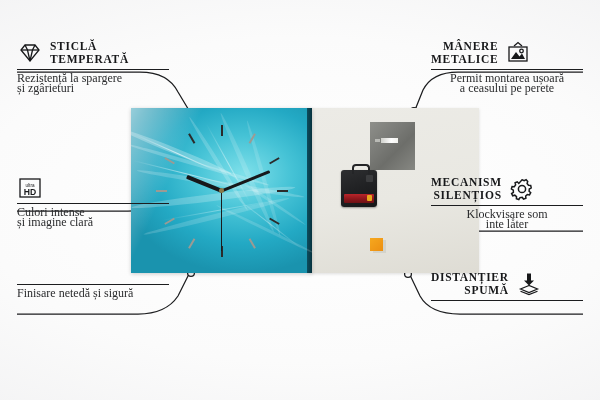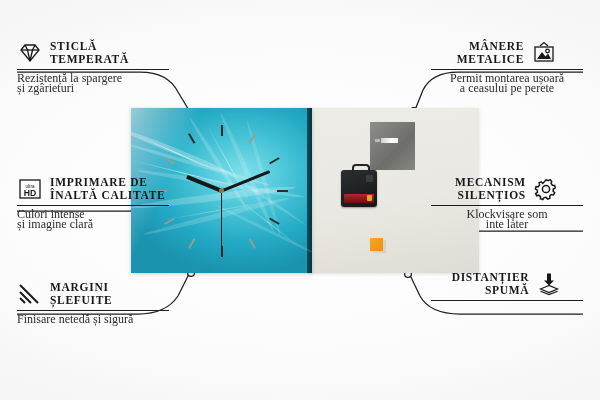--- a/index.html
+++ b/index.html
@@ -86,21 +86,21 @@
   .hand{position:absolute;left:50%;top:50%;background:#17181a;transform-origin:50% 100%;border-radius:1px;}
   .h-hour{width:4px;height:38px;margin-left:-2px;margin-top:-38px;}
   .h-min{width:3px;height:52px;margin-left:-1.5px;margin-top:-52px;}
   .h-sec{width:1px;height:60px;margin-left:-.5px;margin-top:-60px;background:#1b1c1e;}
   .pin{position:absolute;left:50%;top:50%;width:5px;height:5px;margin:-2.5px 0 0 -2.5px;
        background:#8a7a4a;border-radius:50%;}
 
   
   .feat{position:absolute;}
   .feat .hdr{display:flex;align-items:center;gap:7px;}
-  .feat.right .hdr{justify-content:center;}
+  .feat.right .hdr{justify-content:flex-start;}
   .feat .ttl{
     font-size:11.5px;letter-spacing:.7px;line-height:13px;color:#17181a;
     text-transform:uppercase;font-weight:700;white-space:pre-line;
   }
   .feat.left .ttl{text-align:left;}
   .feat.right .ttl{text-align:right;}
   .rule{height:1px;background:#1c1d1f;margin:3px 0 3px;}
   .feat .sub{
     font-size:12px;line-height:10.4px;color:#2a2b2d;white-space:pre-line;
   }
@@ -206,42 +206,27 @@
 
   <div class="feat left" style="left:17px;top:176px;width:152px;">
     <div class="hdr">
       <span class="ico">
         <svg viewBox="0 0 26 24">
           <rect x="3" y="3" width="20" height="18" fill="none" stroke="#17181a" stroke-width="1.3"></rect>
           <text x="13" y="11" font-family="Liberation Sans, sans-serif" font-size="4.6" text-anchor="middle" fill="#17181a">ultra</text>
           <text x="13" y="19" font-family="Liberation Sans, sans-serif" font-size="8.6" font-weight="bold" text-anchor="middle" fill="#17181a">HD</text>
         </svg>
       </span>
-      <span class="ttl">IMPRIMARE DE
-ÎNALTĂ CALITATE</span>
     </div>
     <div class="rule"></div>
     <div class="sub">Culori intense
 și imagine clară</div>
   </div>
 
   <div class="feat left" style="left:17px;top:281px;width:152px;">
-    <div class="hdr">
-      <span class="ico">
-        <svg viewBox="0 0 26 24">
-            <g stroke="#17181a" stroke-width="2" stroke-linecap="butt">
-          <line x1="3" y1="3" x2="21" y2="21"></line>
-              <line x1="3" y1="10" x2="14" y2="21"></line>
-          <line x1="3" y1="16" x2="8" y2="21"></line>
-        </g>
-          </svg>
-      </span>
-      <span class="ttl">MARGINI
-ȘLEFUITE</span>
-    </div>
     <div class="rule"></div>
     <div class="sub">Finisare netedă și sigură</div>
   </div>
 
   <div class="feat right" style="left:431px;top:40px;width:152px;">
     <div class="hdr">
       <span class="ttl">MÂNERE
 METALICE</span>
       <span class="ico">
         <svg viewBox="0 0 26 24">

